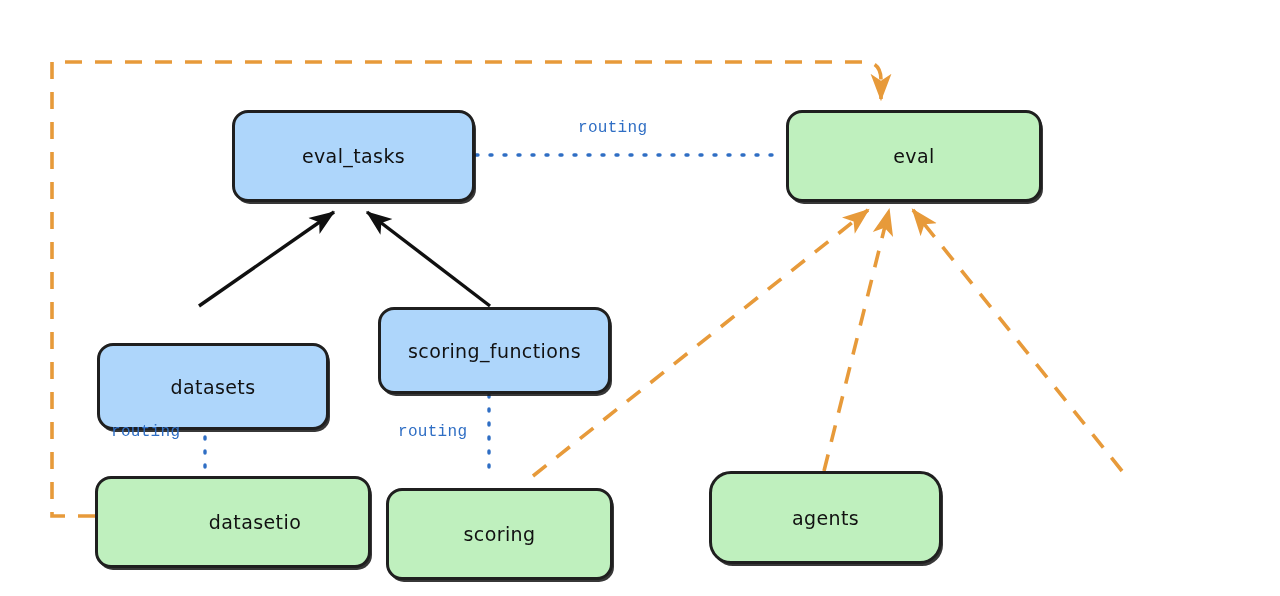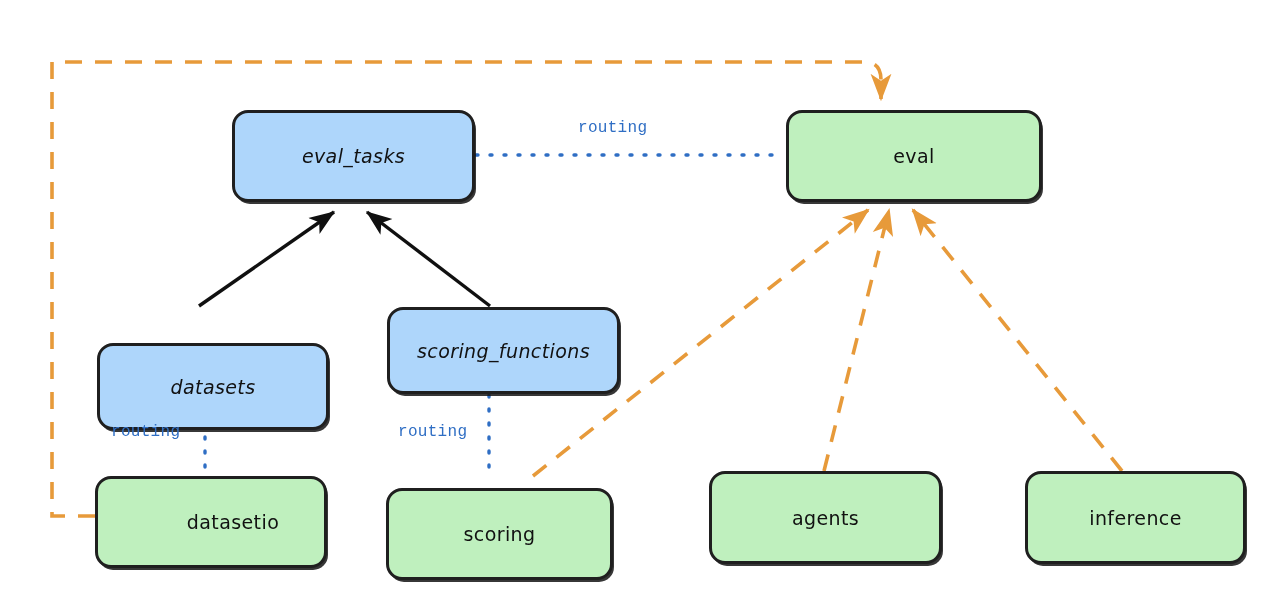--- a/index.html
+++ b/index.html
@@ -29,21 +29,20 @@
     box-sizing: border-box;
     display: flex;
     align-items: center;
     justify-content: center;
     border: 3px solid #1f1f1f;
     border-radius: 16px;
     box-shadow: 2px 3px 0 -1px rgba(20,20,20,0.85);
   }
   .node-blue {
     background: #aed6fb;
-    font-style: italic;
   }
   .node-green {
     background: #bff0be;
   }
   .node-label {
     font-family: "DejaVu Sans", sans-serif;
     font-size: 19px;
     color: #111111;
     letter-spacing: 0.4px;
     white-space: nowrap;
@@ -97,39 +96,36 @@
   </div>
 
   <div class="node node-green" style="left:786px; top:110px; width:256px; height:92px;">
     <span class="node-label">eval</span>
   </div>
 
   <div class="node node-blue" style="left:97px; top:307px; width:232px; height:87px;margin-top:36px;">
     <span class="node-label">datasets</span>
   </div>
 
-  <div class="node node-blue" style="left:378px; top:307px; width:233px; height:87px;margin-left:9px;">
+  <div class="node node-blue" style="left:378px; top:307px; width:233px; height:87px;">
     <span class="node-label">scoring_functions</span>
   </div>
 
-  <div class="node node-green" style="left:95px; top:476px; width:232px; height:92px;padding-left:44px;">
+  <div class="node node-green" style="left:95px; top:476px; width:276px; height:92px;padding-left:44px;">
     <span class="node-label">datasetio</span>
   </div>
 
   <div class="node node-green" style="left:386px; top:476px; width:227px; height:92px;margin-top:12px;">
     <span class="node-label">scoring</span>
   </div>
 
-  <div class="node node-green" style="left:709px; top:471px; width:233px; height:93px;">
+  <div class="node node-green" style="left:709px; top:471px; width:233px; height:93px;border-radius:22px;">
     <span class="node-label">agents</span>
   </div>
 
-  <div class="node node-green" style="left:1025px; top:471px; width:221px; height:93px;">
-    <span class="node-label">inference</span>
-  </div>
 
   <div class="edge-label" style="left:578px; top:119px;">routing</div>
 
   <div class="edge-label" style="left:111px; top:423px;">routing</div>
 
   <div class="edge-label" style="left:398px; top:423px;">routing</div>
 
 </div>
 
 </body></html>

